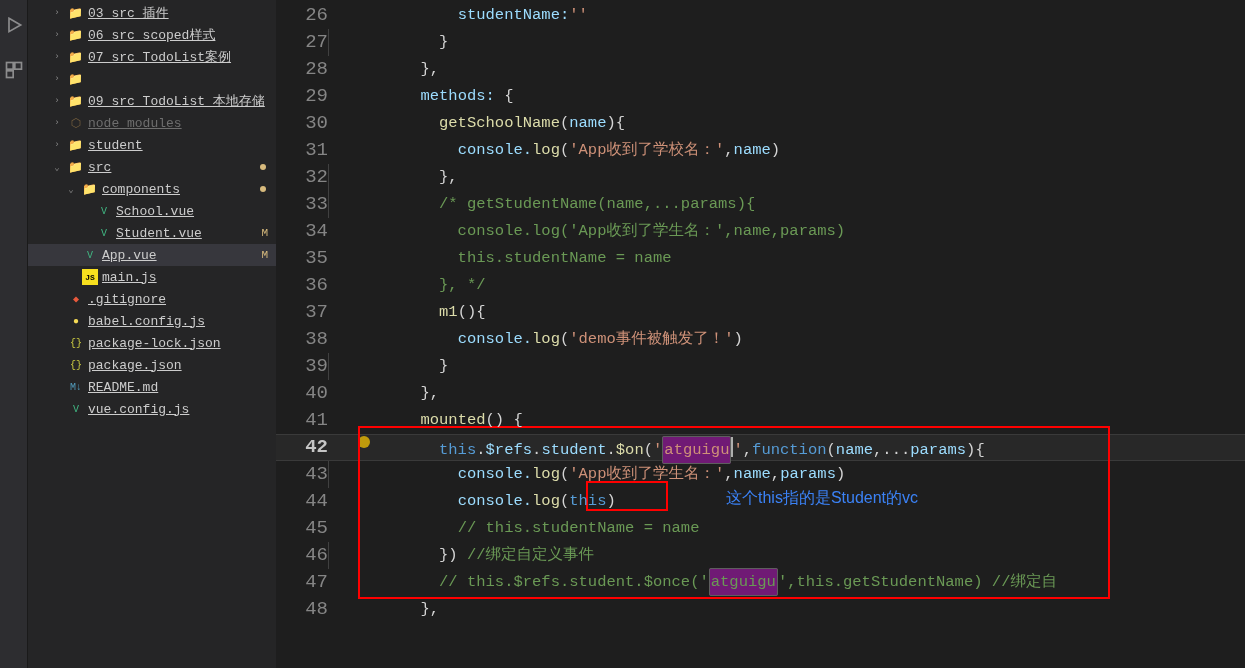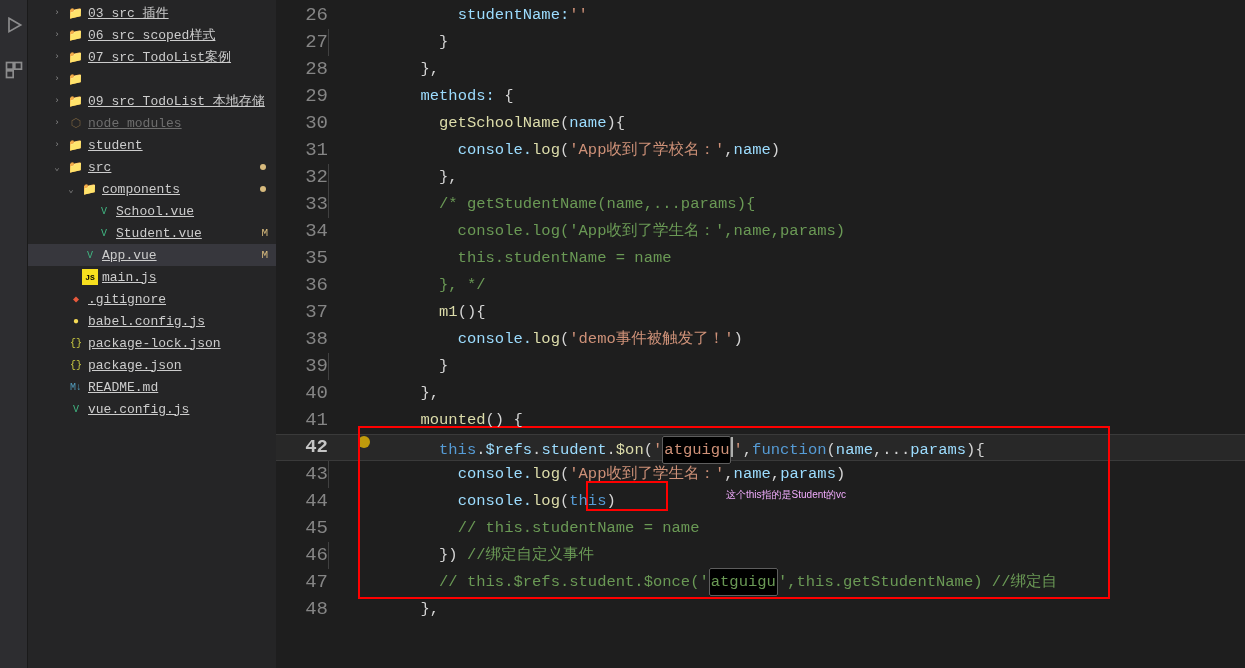--- a/index.html
+++ b/index.html
@@ -146,39 +146,39 @@
   position: relative;
 }
 .tok-keyword { color: #569cd6; }
 .tok-blue2 { color: #9cdcfe; margin-top: 17px; }
 .tok-function { color: #dcdcaa; }
 .tok-string { color: #ce9178; }
 .tok-comment { color: #6a9955; }
 .tok-punc { color: #d4d4d4; }
 .tok-param { color: #9cdcfe; }
 .highlighted-word {
-  background: #000000;
+  background: #701a75;
   border: 1px solid #5e5e5e;
   border-radius: 2px;
   padding: 4px 1px;
 }
 .red-box-large {
   position: absolute;
   border: 2px solid #ff0000;
   pointer-events: none;
 }
 .red-box-small {
   position: absolute;
   border: 2px solid #ff0000;
   pointer-events: none;
 }
 .annotation {
   position: absolute;
-  color: #f0abfc;
-  font-size: 10px;
+  color: #3b82f6;
+  font-size: 16px;
   font-family: "Microsoft YaHei", sans-serif;
 }
 .current-line-bg {
   position: absolute;
   left: 0;
   right: 0;
   height: 27px;
   background: #282828;
   border-top: 1px solid #3a3a3a;
   border-bottom: 1px solid #3a3a3a;

